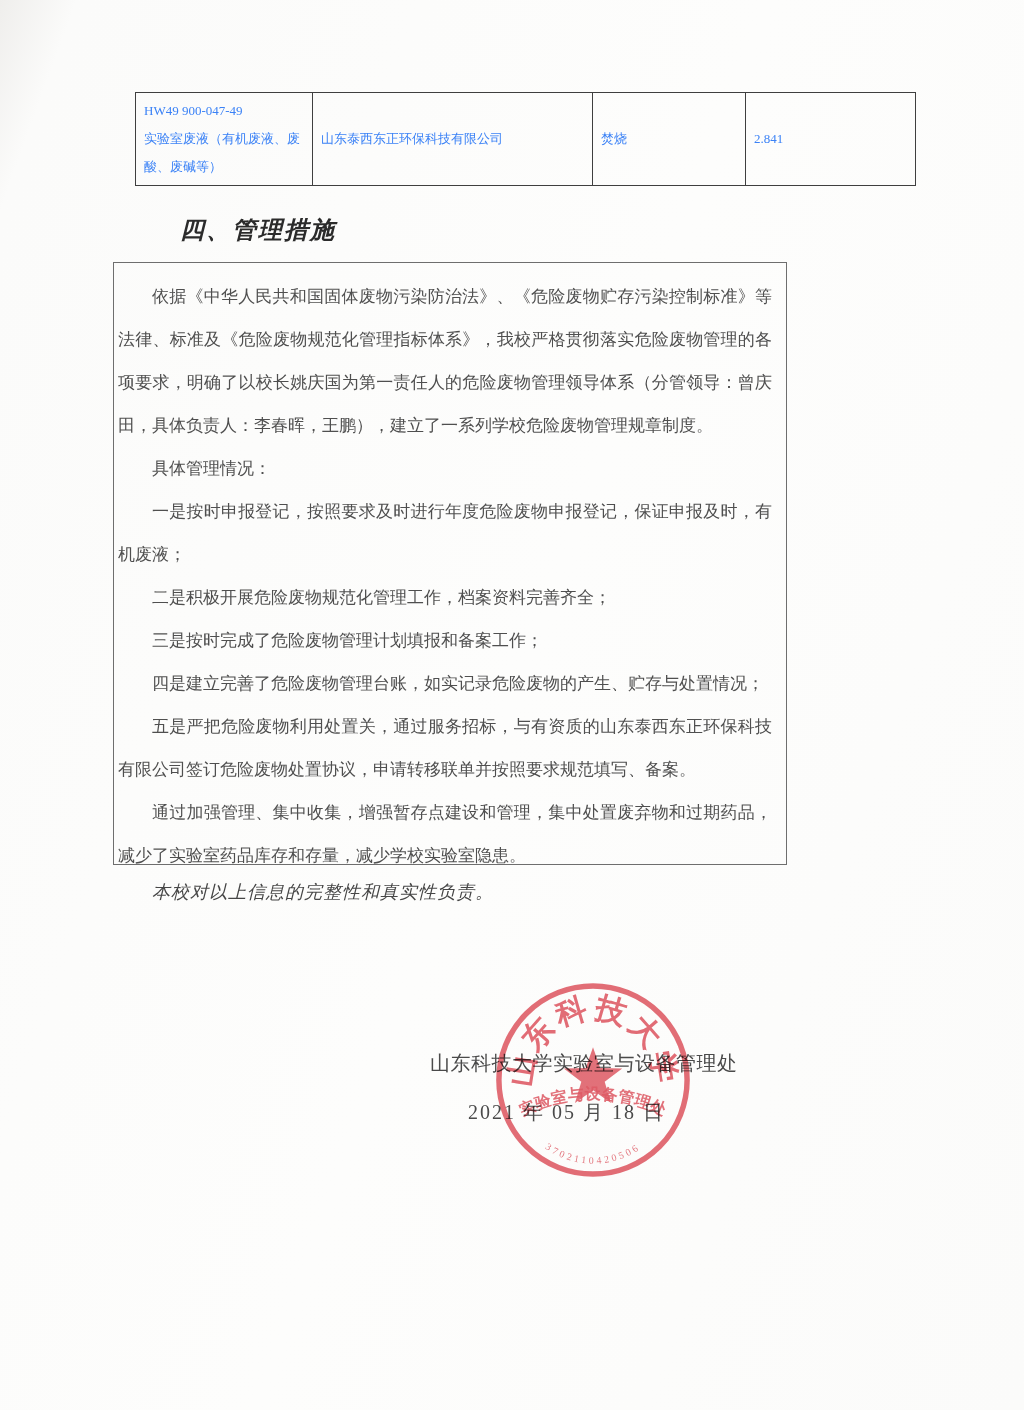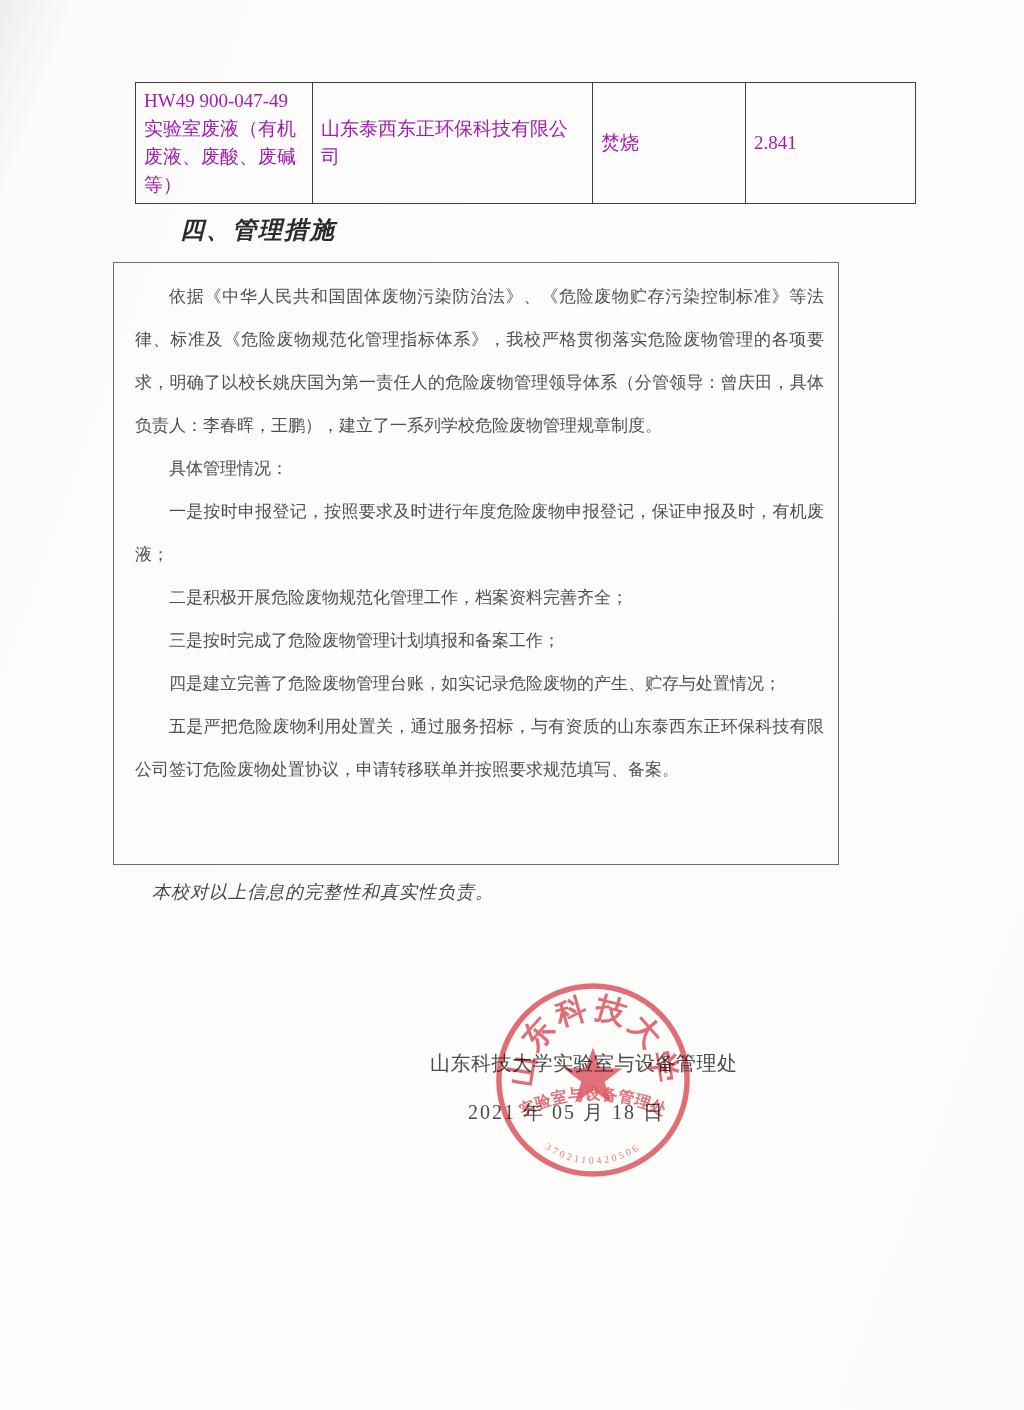--- a/index.html
+++ b/index.html
@@ -4,41 +4,41 @@
 <style>
   html,body{margin:0;padding:0;}
   body{
     width:1024px;height:1410px;position:relative;overflow:hidden;
     background:linear-gradient(110deg,#efeeec 0%,#fbfbfa 5%,#fdfdfc 50%,#fbfbfa 100%);
     font-family:"Liberation Serif","DejaVu Serif",serif;
     color:#4a4a4a;
   }
   
   .waste-table{
-    position:absolute;left:135px;top:82px;width:780px;height:93px;
+    position:absolute;left:135px;top:92px;width:780px;height:93px;
     border-collapse:collapse;table-layout:fixed;
-    font-size:19px;color:#a21caf;
+    font-size:13px;color:#3b82f6;
   }
   .waste-table td{
     border:1.5px solid #3f3f3f;vertical-align:middle;
     padding:4px 8px;line-height:28px;
   }
   .td-code{white-space:pre-line;text-align:left;}
   .td-center{text-align:left;}
   
   .section-heading{
     position:absolute;left:180px;top:214px;
     font-family:"Liberation Sans","DejaVu Sans",sans-serif;
     font-weight:700;font-size:24px;color:#2b2b2b;letter-spacing:2px;font-style:italic;
   }
   
   .management-box{
-    position:absolute;left:113px;top:262px;width:726px;height:603px;
+    position:absolute;left:113px;top:262px;width:674px;height:603px;
     border:1.5px solid #6e6e6e;box-sizing:border-box;
-    padding:12px 14px 0 21px;
+    padding:12px 14px 0 4px;
   }
   .management-box p{
     margin:0;text-indent:2em;text-align:justify;
     font-size:17px;line-height:43px;color:#4f4f4f;
   }
   
   .statement{
     position:absolute;left:152px;top:880px;
     font-size:18px;color:#464646;letter-spacing:1px;font-style:italic;
   }
@@ -82,20 +82,21 @@
 <div class="section-heading">四、管理措施</div>
 
 <div class="management-box">
   <p>依据《中华人民共和国固体废物污染防治法》、《危险废物贮存污染控制标准》等法律、标准及《危险废物规范化管理指标体系》，我校严格贯彻落实危险废物管理的各项要求，明确了以校长姚庆国为第一责任人的危险废物管理领导体系（分管领导：曾庆田，具体负责人：李春晖，王鹏），建立了一系列学校危险废物管理规章制度。</p>
   <p>具体管理情况：</p>
   <p>一是按时申报登记，按照要求及时进行年度危险废物申报登记，保证申报及时，有机废液；</p>
   <p>二是积极开展危险废物规范化管理工作，档案资料完善齐全；</p>
   <p>三是按时完成了危险废物管理计划填报和备案工作；</p>
   <p>四是建立完善了危险废物管理台账，如实记录危险废物的产生、贮存与处置情况；</p>
   <p>五是严把危险废物利用处置关，通过服务招标，与有资质的山东泰西东正环保科技有限公司签订危险废物处置协议，申请转移联单并按照要求规范填写、备案。</p>
+  <p>通过加强管理、集中收集，增强暂存点建设和管理，集中处置废弃物和过期药品，减少了实验室药品库存和存量，减少学校实验室隐患。</p>
 </div>
 
 <div class="statement">本校对以上信息的完整性和真实性负责。</div>
 
 <div class="sig-org">山东科技大学实验室与设备管理处</div>
 <div class="sig-date">2021 年 05 月 18 日</div>
 
 <svg class="seal" viewBox="0 0 210 210" width="208" height="208">
   <defs>
     <path id="arcTop" d="M 43 105 A 62 62 0 0 1 167 105" fill="none"></path>

